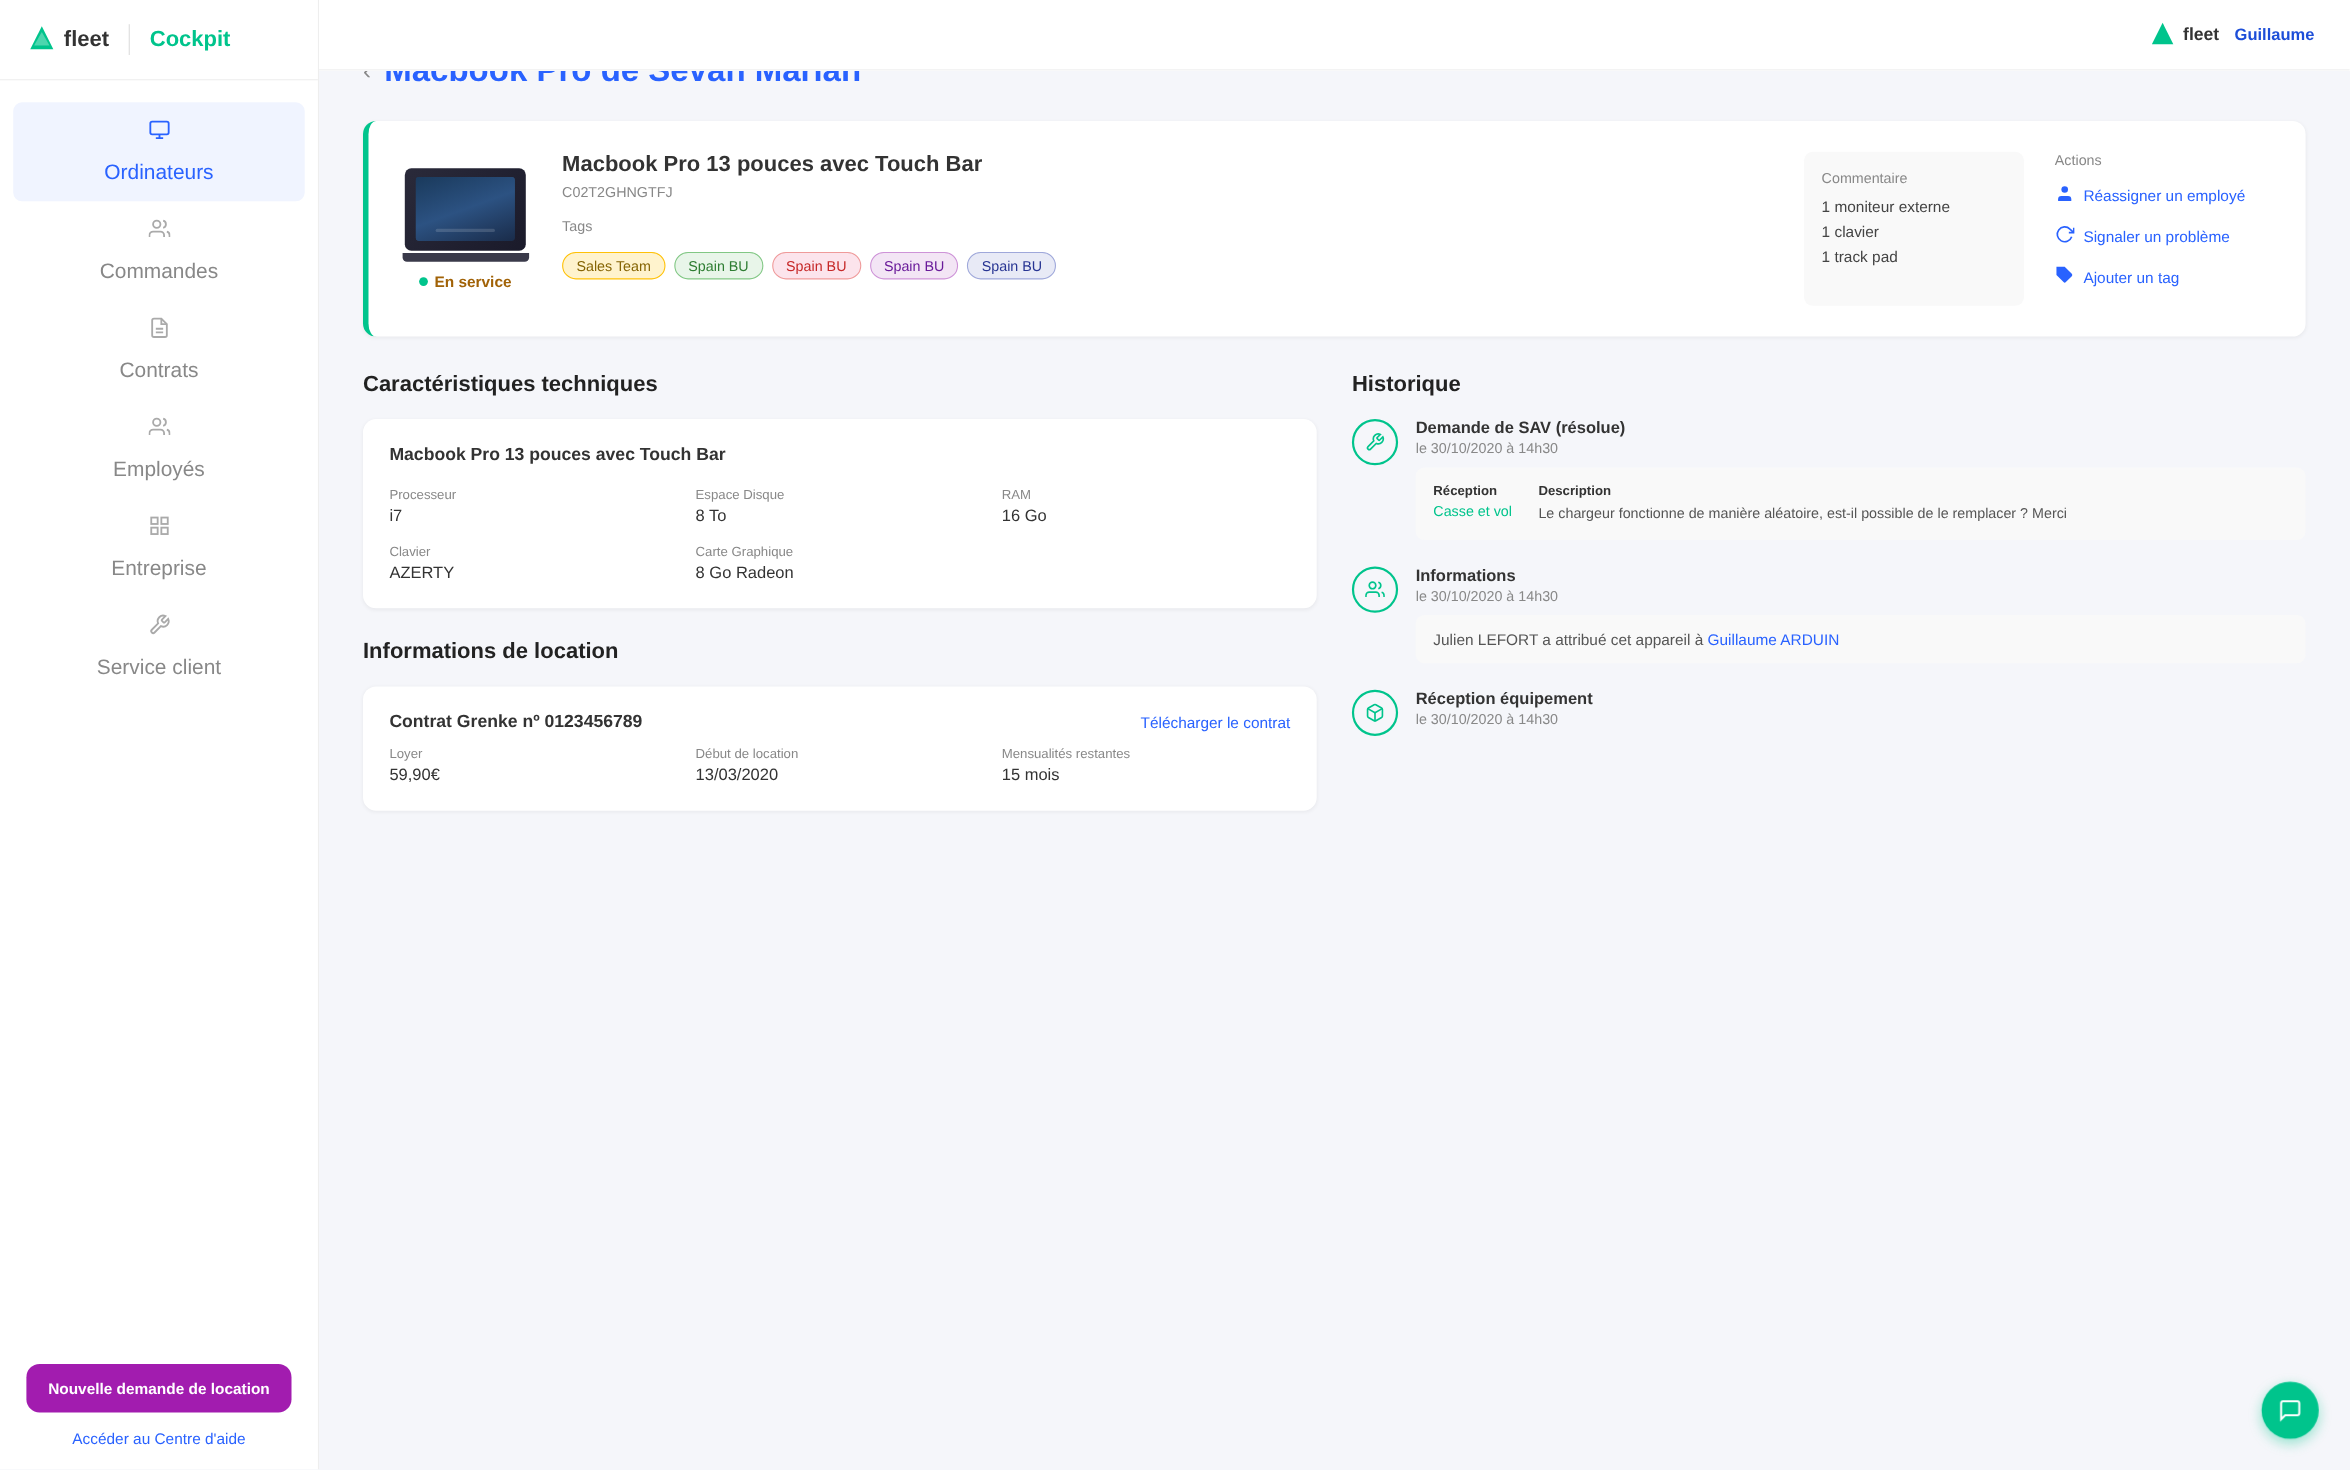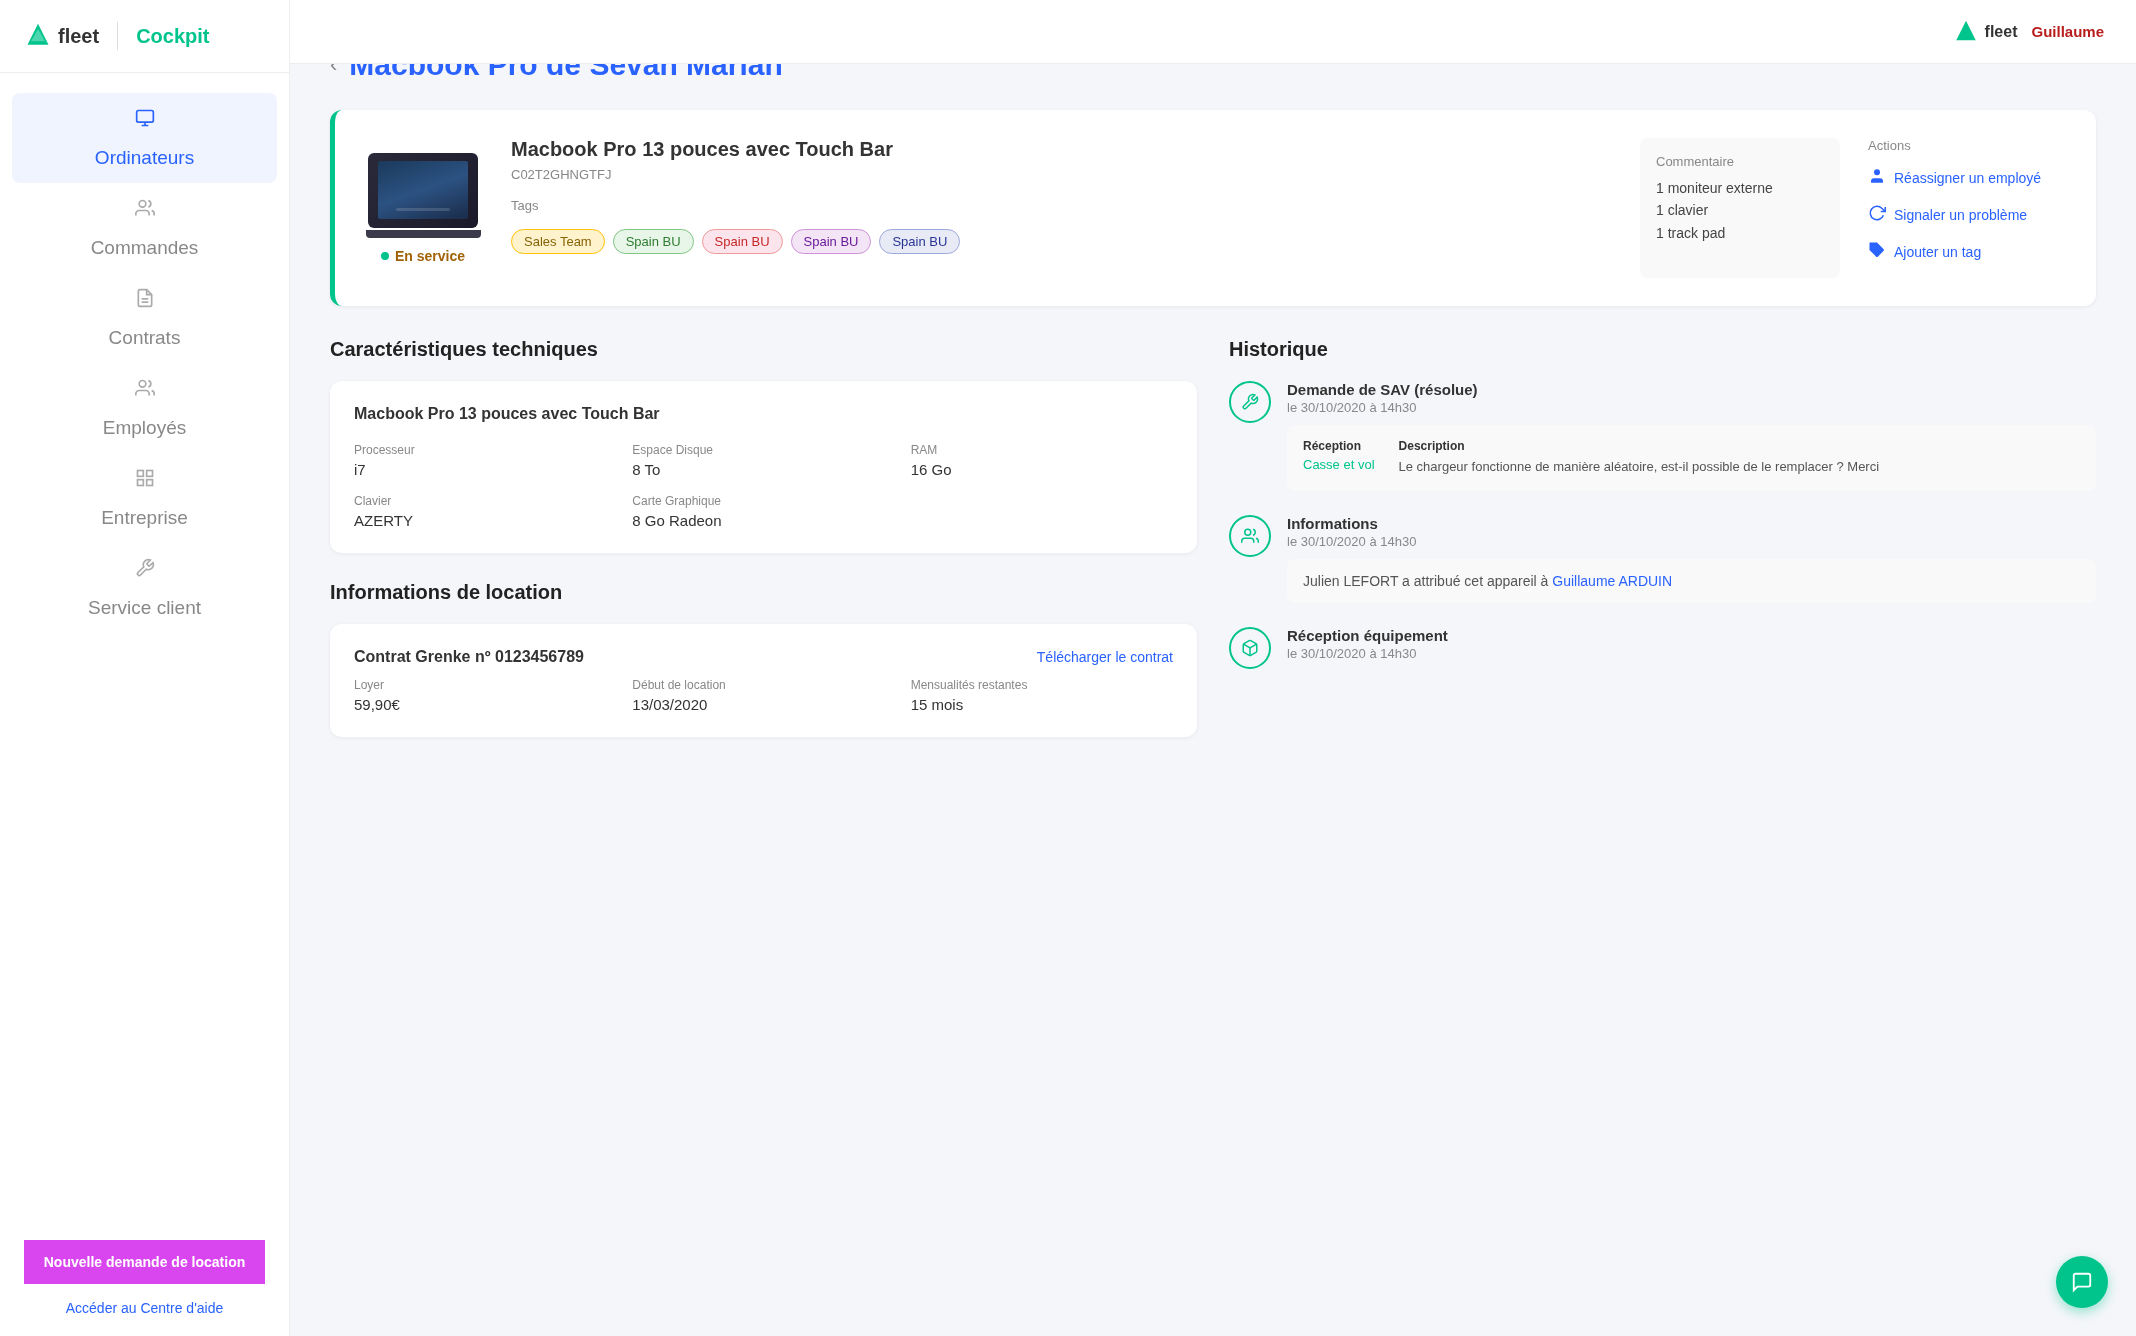--- a/index.html
+++ b/index.html
@@ -42,24 +42,24 @@
       font-weight: 500;
       border-radius: 0;
       transition: background 0.15s;
       flex-direction: column;
     }
     .nav-item.active { color: #2962ff; background: #f0f4ff; border-radius: 8px; margin: 0 12px; padding: 14px 16px; }
     .nav-item .nav-icon { width: 22px; height: 22px; display: flex; align-items: center; justify-content: center; }
 
     .sidebar-bottom { padding: 20px 24px; display: flex; flex-direction: column; gap: 16px; }
     .btn-new-rental {
-      background: #d946ef;
+      background: #a21caf;
       color: #fff;
       border: none;
-      border-radius: 0;
+      border-radius: 12px;
       padding: 14px 16px;
       font-size: 14px;
       font-weight: 600;
       cursor: pointer;
       text-align: center;
     }
     .help-link { color: #2962ff; text-align: center; font-size: 14px; cursor: pointer; }
 
     
     .header {
@@ -68,21 +68,21 @@
       background: #fff;
       border-bottom: 1px solid #eee;
       display: flex;
       align-items: center;
       justify-content: flex-end;
       padding: 0 32px;
       z-index: 10;
     }
     .header-right { display: flex; align-items: center; gap: 14px; }
     .header-fleet-icon { display: flex; align-items: center; gap: 6px; }
-    .header-username { font-weight: 600; font-size: 15px; color: #b91c1c; }
+    .header-username { font-weight: 600; font-size: 15px; color: #1d4ed8; }
 
     
     .main {
       flex: 1;
       overflow-y: auto;
       margin-top: 0;
       padding: 36px 40px 40px;
       background: #f5f6fa;
     }
 

